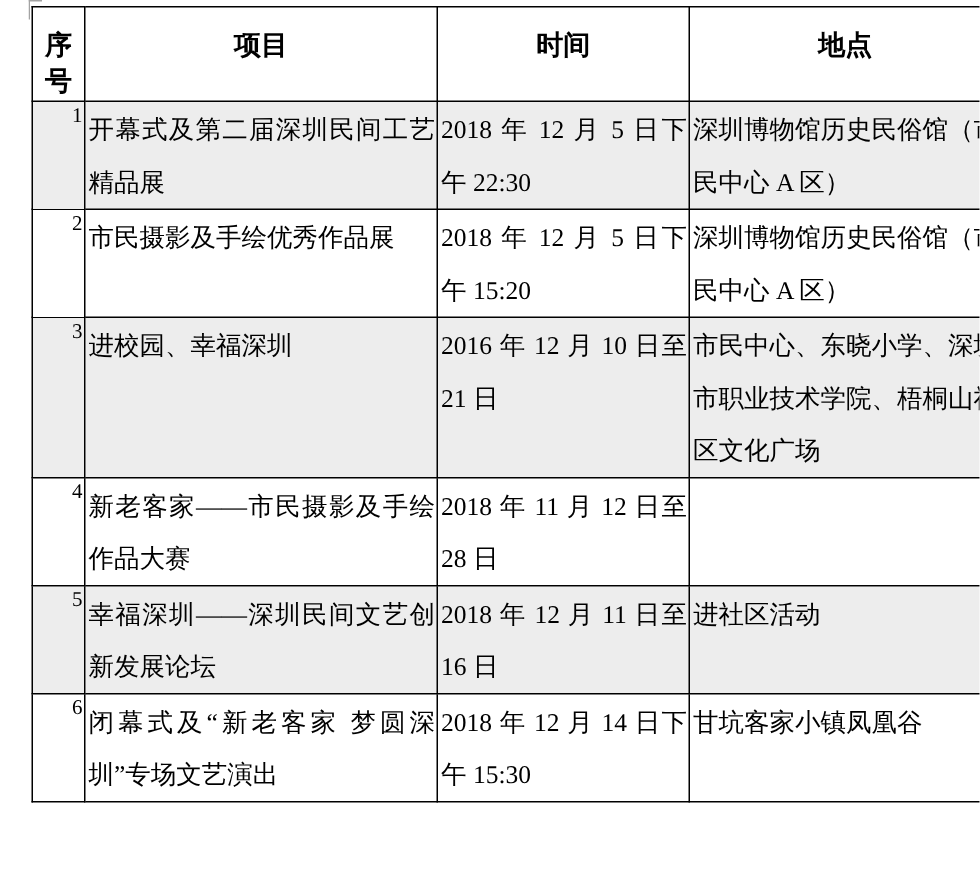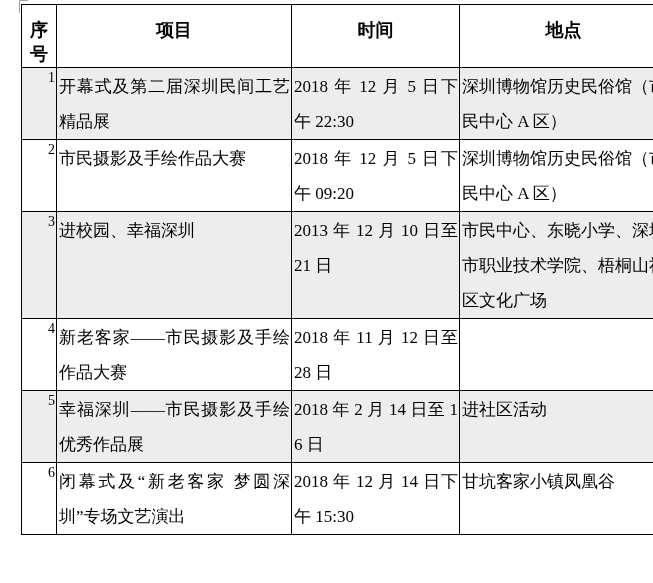--- a/index.html
+++ b/index.html
@@ -95,46 +95,46 @@
             <span class="row-num">1</span>
           </td>
         <td class="text-cell">开幕式及第二届深圳民间工艺精品展</td>
         <td class="text-cell">2018 年 12 月 5 日下午 22:30</td>
         <td class="text-cell">深圳博物馆历史民俗馆（市民中心 A 区）</td>
       </tr>
       <tr>
         <td class="num-cell">
             <span class="row-num">2</span>
           </td>
-        <td class="text-cell">市民摄影及手绘作品大赛</td>
-        <td class="text-cell">2018 年 12 月 5 日下午 09:20</td>
+        <td class="text-cell">市民摄影及手绘优秀作品展</td>
+        <td class="text-cell">2018 年 12 月 5 日下午 15:20</td>
         <td class="text-cell">深圳博物馆历史民俗馆（市民中心 A 区）</td>
       </tr>
       <tr>
         <td class="num-cell">
             <span class="row-num">3</span>
           </td>
         <td class="text-cell">进校园、幸福深圳</td>
-        <td class="text-cell">2013 年 12 月 10 日至 21 日</td>
+        <td class="text-cell">2016 年 12 月 10 日至 21 日</td>
         <td class="text-cell">市民中心、东晓小学、深圳市职业技术学院、梧桐山社区文化广场</td>
       </tr>
       <tr>
         <td class="num-cell">
             <span class="row-num">4</span>
           </td>
         <td class="text-cell">新老客家——市民摄影及手绘作品大赛</td>
         <td class="text-cell">2018 年 11 月 12 日至 28 日</td>
         <td class="text-cell"></td>
       </tr>
       <tr>
         <td class="num-cell">
             <span class="row-num">5</span>
           </td>
-        <td class="text-cell">幸福深圳——市民摄影及手绘优秀作品展</td>
-        <td class="text-cell">2018 年 2 月 14 日至 16 日</td>
+        <td class="text-cell">幸福深圳——深圳民间文艺创新发展论坛</td>
+        <td class="text-cell">2018 年 12 月 11 日至 16 日</td>
         <td class="text-cell">进社区活动</td>
       </tr>
       <tr>
         <td class="num-cell">
             <span class="row-num">6</span>
           </td>
         <td class="text-cell">闭幕式及“新老客家 梦圆深圳”专场文艺演出</td>
         <td class="text-cell">2018 年 12 月 14 日下午 15:30</td>
         <td class="text-cell">甘坑客家小镇凤凰谷</td>
       </tr>

